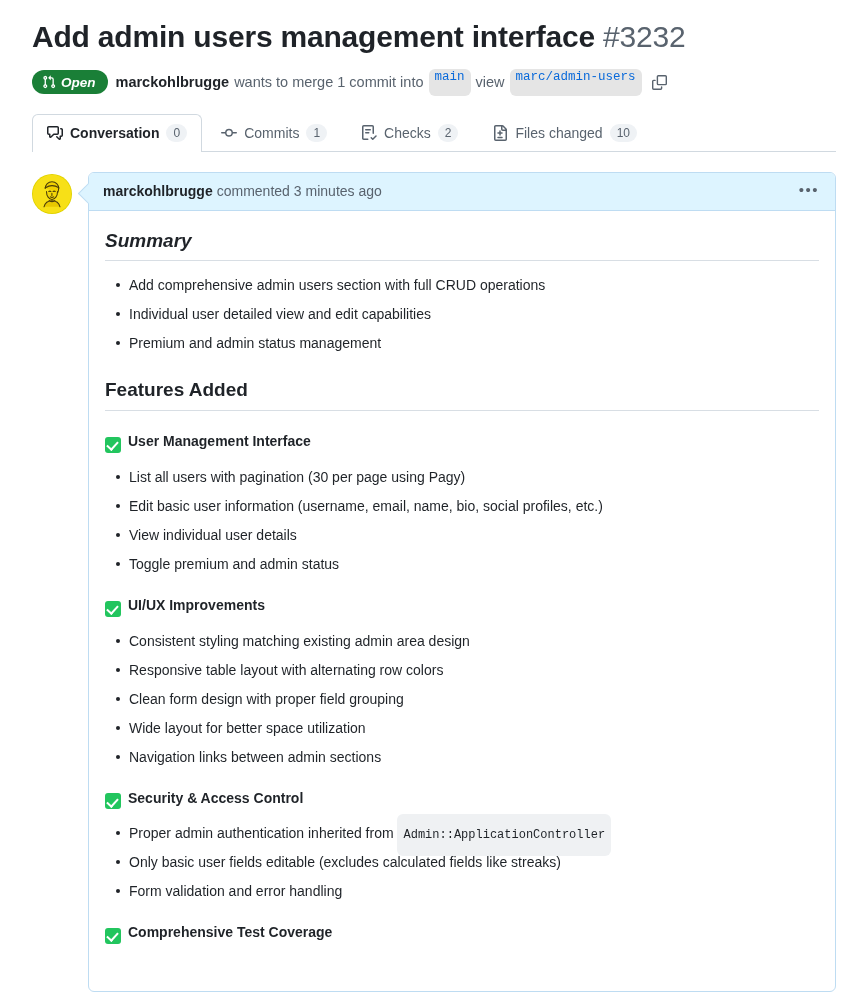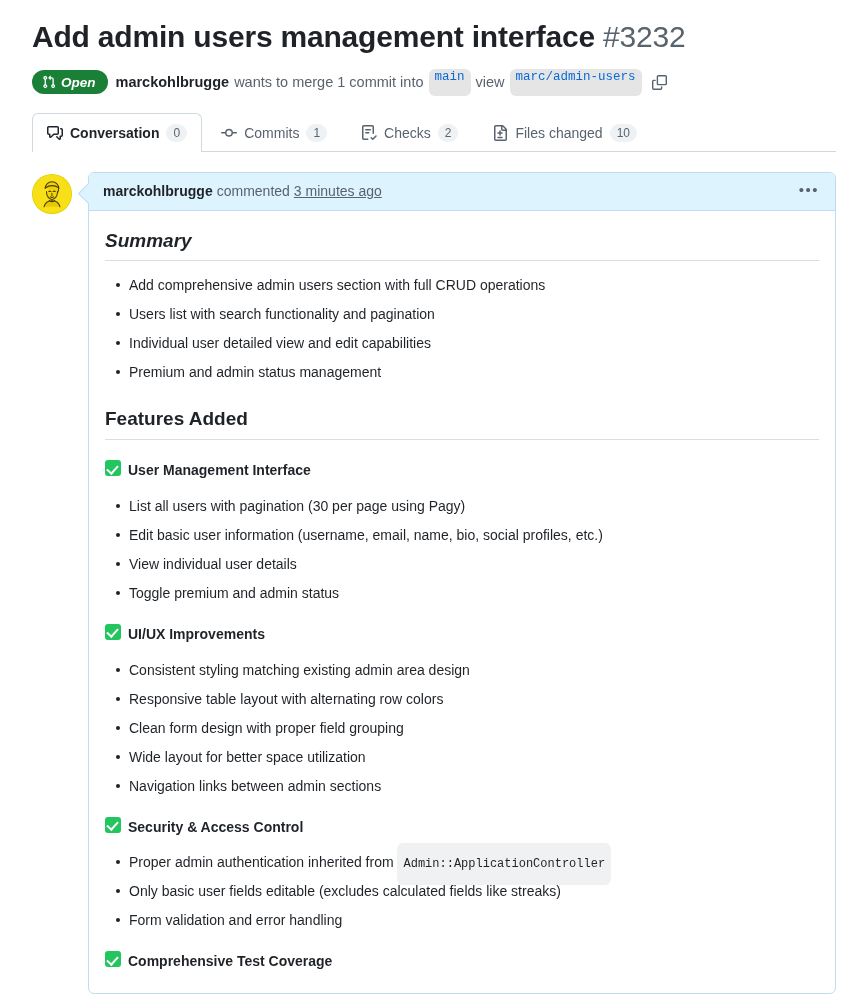--- a/index.html
+++ b/index.html
@@ -73,21 +73,21 @@
     color: #59636e;
     cursor: pointer;
     margin-left: 2px;
   }
 
   
   .tabs-wrap {
     margin-top: 18px;
     border-bottom: 1px solid #d1d9e0;
     display: flex;
-    align-items: center;
+    align-items: flex-start;
     gap: 4px;
     height: 38px;
     position: relative;
   }
   .tab {
     display: inline-flex;
     align-items: center;
     gap: 7px;
     font-size: 14px;
     color: #59636e;
@@ -167,21 +167,21 @@
     padding: 9px 14px;
     display: flex;
     align-items: center;
     font-size: 14px;
     color: #59636e;
     position: relative;
     z-index: 1;
   }
   .comment-header .cauthor { color: #1f2328; font-weight: 600; }
   .comment-header .ctext { margin: 0 4px; }
-  .comment-ts { color: #59636e; text-decoration: underline; cursor: pointer; }
+  .comment-ts { color: #59636e; cursor: pointer; }
   .kebab {
     margin-left: auto;
     color: #59636e;
     font-size: 15px;
     letter-spacing: 1.5px;
     line-height: 1;
     cursor: pointer;
     padding: 0 2px 4px;
   }
 
@@ -208,21 +208,21 @@
   ul.md-ul li::before {
     content: "";
     position: absolute;
     left: -13px;
     top: 8px;
     width: 4px; height: 4px;
     background: #1f2328;
     border-radius: 50%;
   }
 
-  .subhead-item { margin-top: 20px; display: flex; align-items: flex-start; gap: 7px; }
+  .subhead-item { margin-top: 20px; display: flex; align-items: flex-end; gap: 7px; }
   .subhead-item .stitle { font-size: 14px; font-weight: 700; color: #1f2328; }
   .check-emoji {
     width: 16px; height: 16px;
     flex: 0 0 16px;
     background: #22c55e;
     border-radius: 3px;
     position: relative;
     display: inline-block;
   }
   .check-emoji::after {
@@ -347,21 +347,20 @@
         <span class="ctext">commented</span>
         <span class="comment-ts">3 minutes ago</span>
         <span class="kebab">•••</span>
       </div>
 
       <div class="comment-body">
 
         <h2 class="md-h2 first">Summary</h2>
         <ul class="md-ul">
           <li>Add comprehensive admin users section with full CRUD operations</li>
-          <li>Users list with search functionality and pagination</li>
           <li>Individual user detailed view and edit capabilities</li>
           <li>Premium and admin status management</li>
         </ul>
 
         <h2 class="md-h2" style="margin-top:24px;">Features Added</h2>
 
         <div class="subhead-item">
           <span class="check-emoji"></span>
           <span class="stitle">User Management Interface</span>
         </div>

